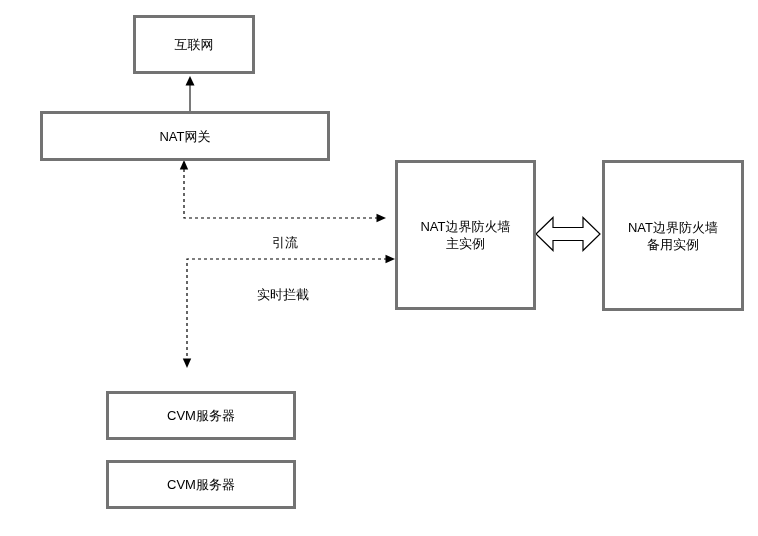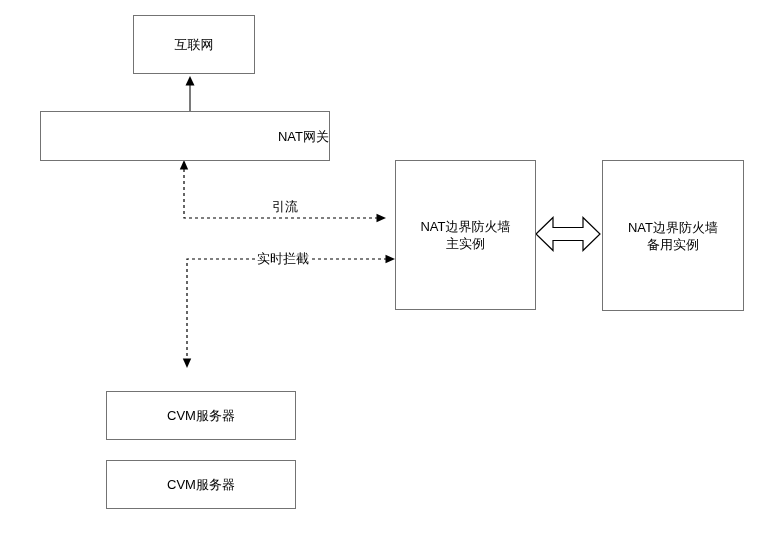--- a/index.html
+++ b/index.html
@@ -17,32 +17,32 @@
   }
   .edges-layer {
     position: absolute;
     left: 0; top: 0;
     width: 758px; height: 536px;
     pointer-events: none;
   }
   .node {
     position: absolute;
     background: #ffffff;
-    border: 1px solid #737373;
+    border: 3px solid #737373;
     display: flex;
     align-items: center;
     justify-content: center;
     text-align: center;
     font-size: 13px;
     line-height: 17px;
     color: #000000;
   }
   .node .node-label { white-space: pre-line; }
   .node-internet   { left: 133px; top: 15px;  width: 122px; height: 59px; }
-  .node-nat-gateway{ left: 40px;  top: 111px; width: 290px; height: 50px; justify-content: flex-end; }
+  .node-nat-gateway{ left: 40px;  top: 111px; width: 290px; height: 50px; }
   .node-fw-primary { left: 395px; top: 160px; width: 141px; height: 150px; }
   .node-fw-backup  { left: 602px; top: 160px; width: 142px; height: 151px; }
   .node-vpc {
     left: 40px; top: 370px; width: 285px; height: 149px;
     align-items: flex-start;
     justify-content: flex-start;
   }
   .vpc-title {
     position: absolute;
     left: 16px; top: 11px;
@@ -50,20 +50,21 @@
   }
   .node-cvm-1 { left: 106px; top: 391px; width: 190px; height: 49px; }
   .node-cvm-2 { left: 106px; top: 460px; width: 190px; height: 49px; }
   .edge-label {
     position: absolute;
     transform: translate(-50%, -50%);
     font-size: 13px;
     background: #ffffff;
     padding: 0 2px;
     white-space: nowrap;
+    margin-top: 36px;
   }
   .edge-label-diversion   { left: 285px; top: 207px; }
   .edge-label-interception{ left: 283px; top: 259px; }
 </style>
 </head>
 <body>
 
 <div class="canvas">
 
   <svg class="edges-layer" width="758" height="536" viewBox="0 0 758 536" xmlns="http://www.w3.org/2000/svg">

